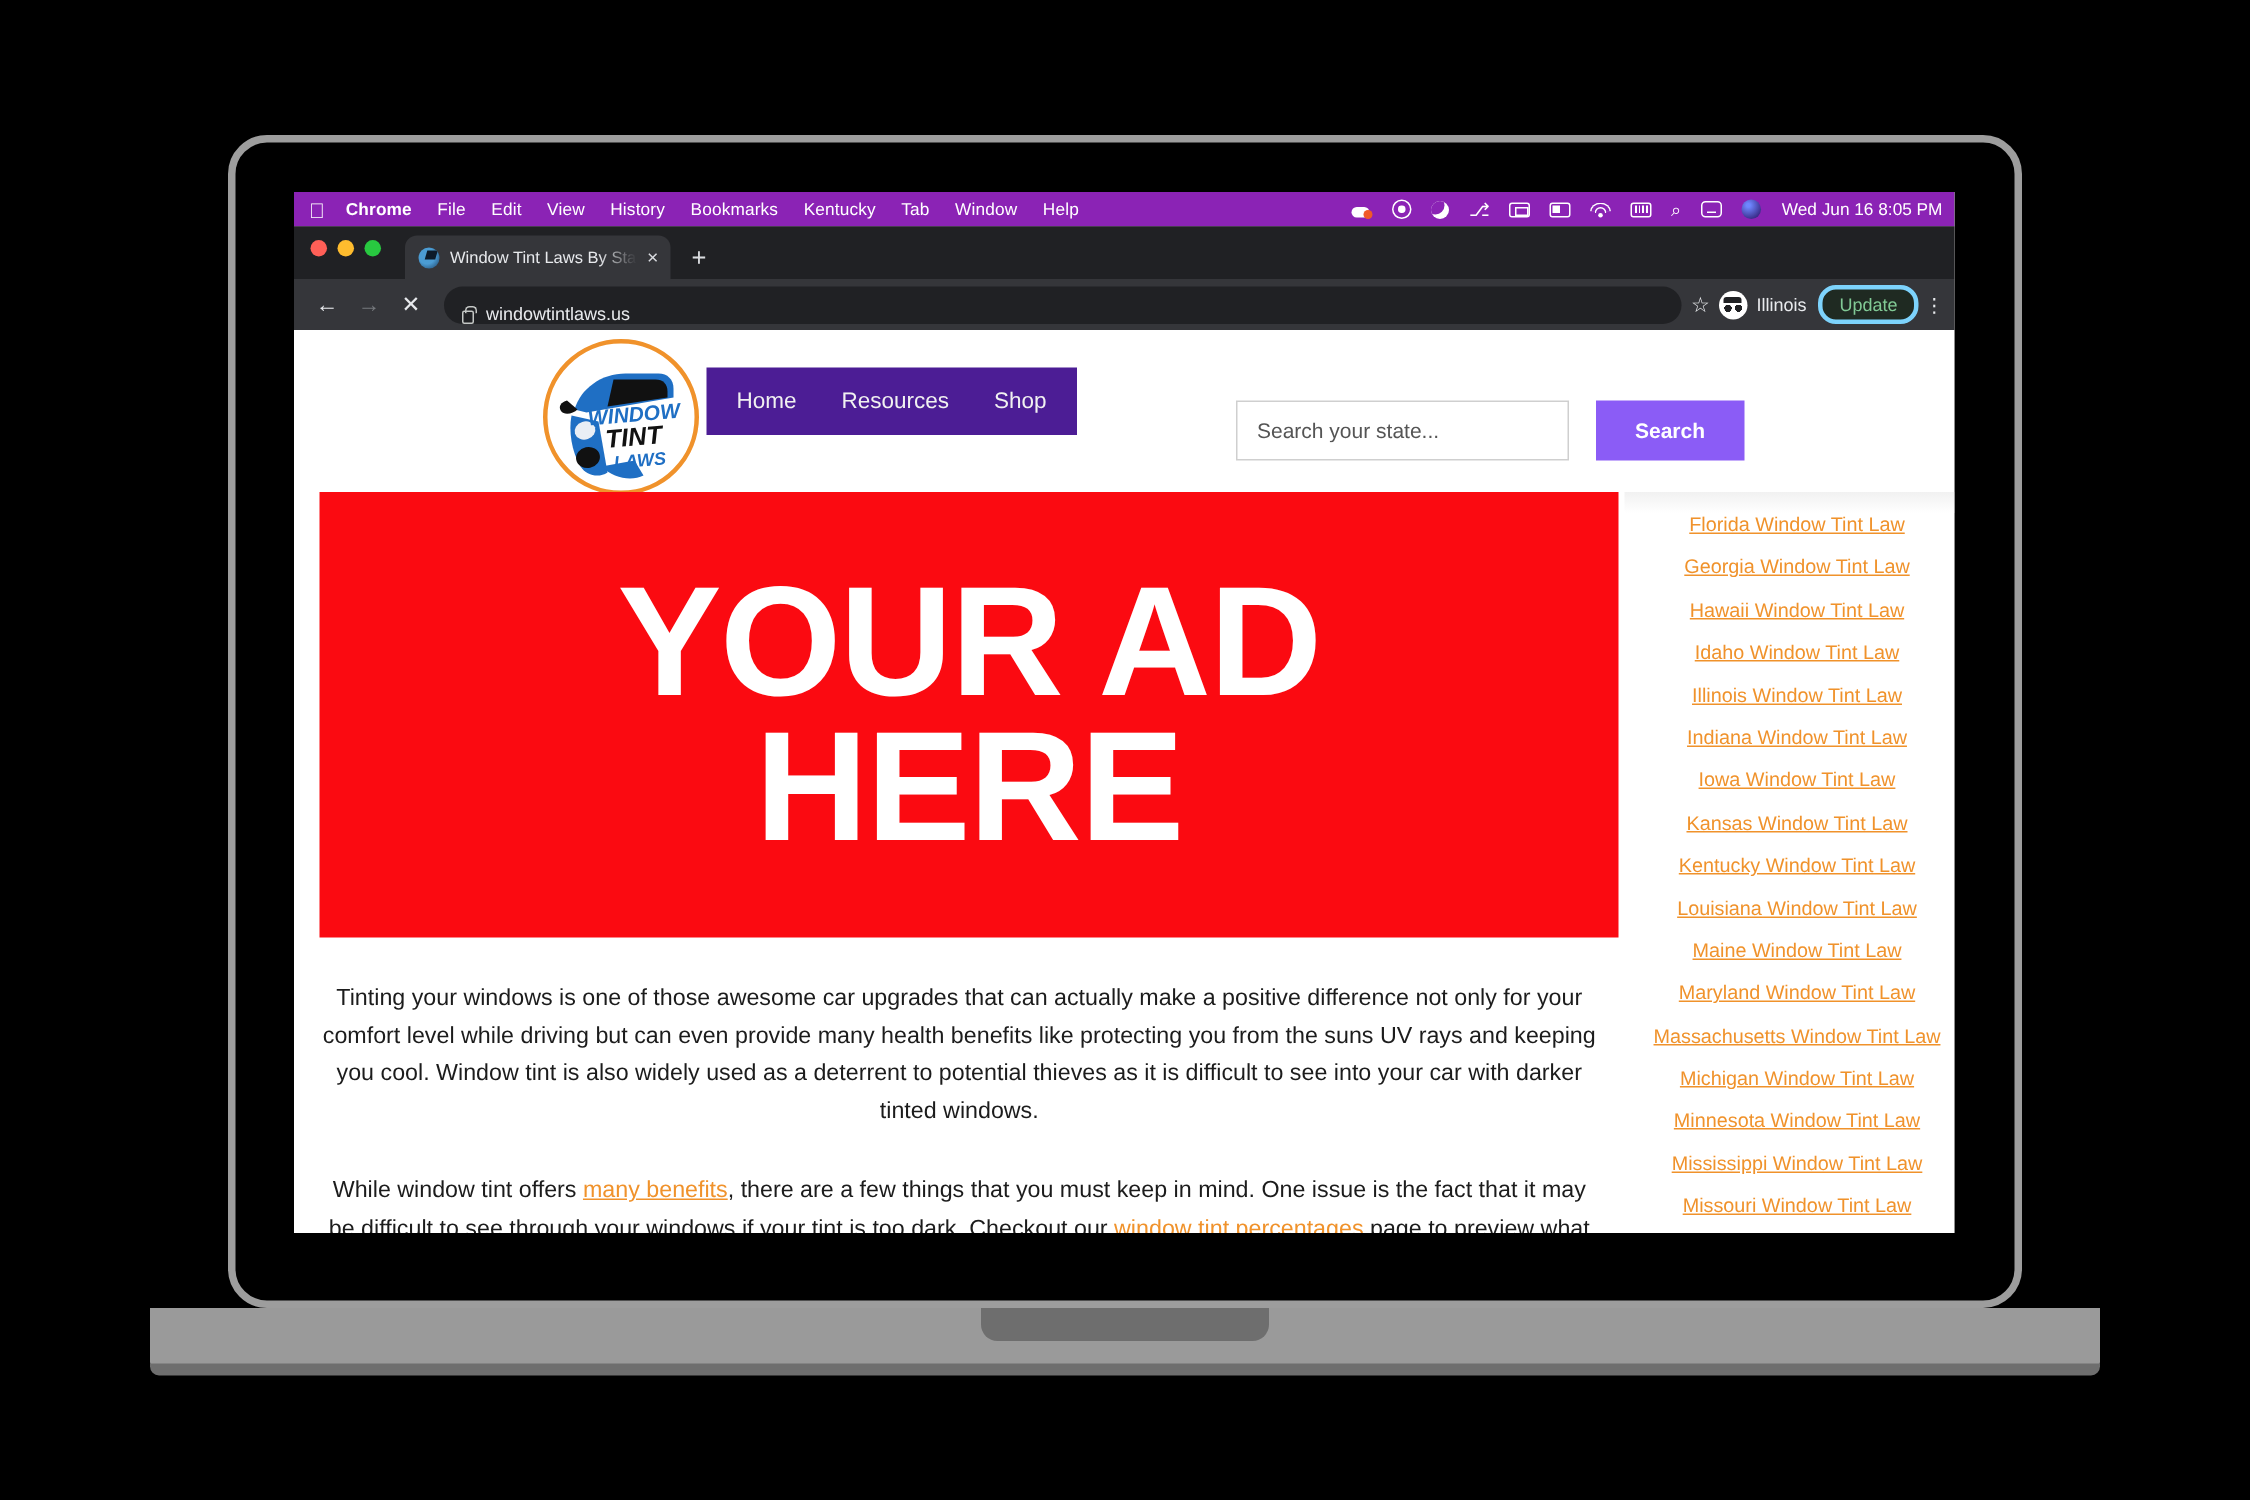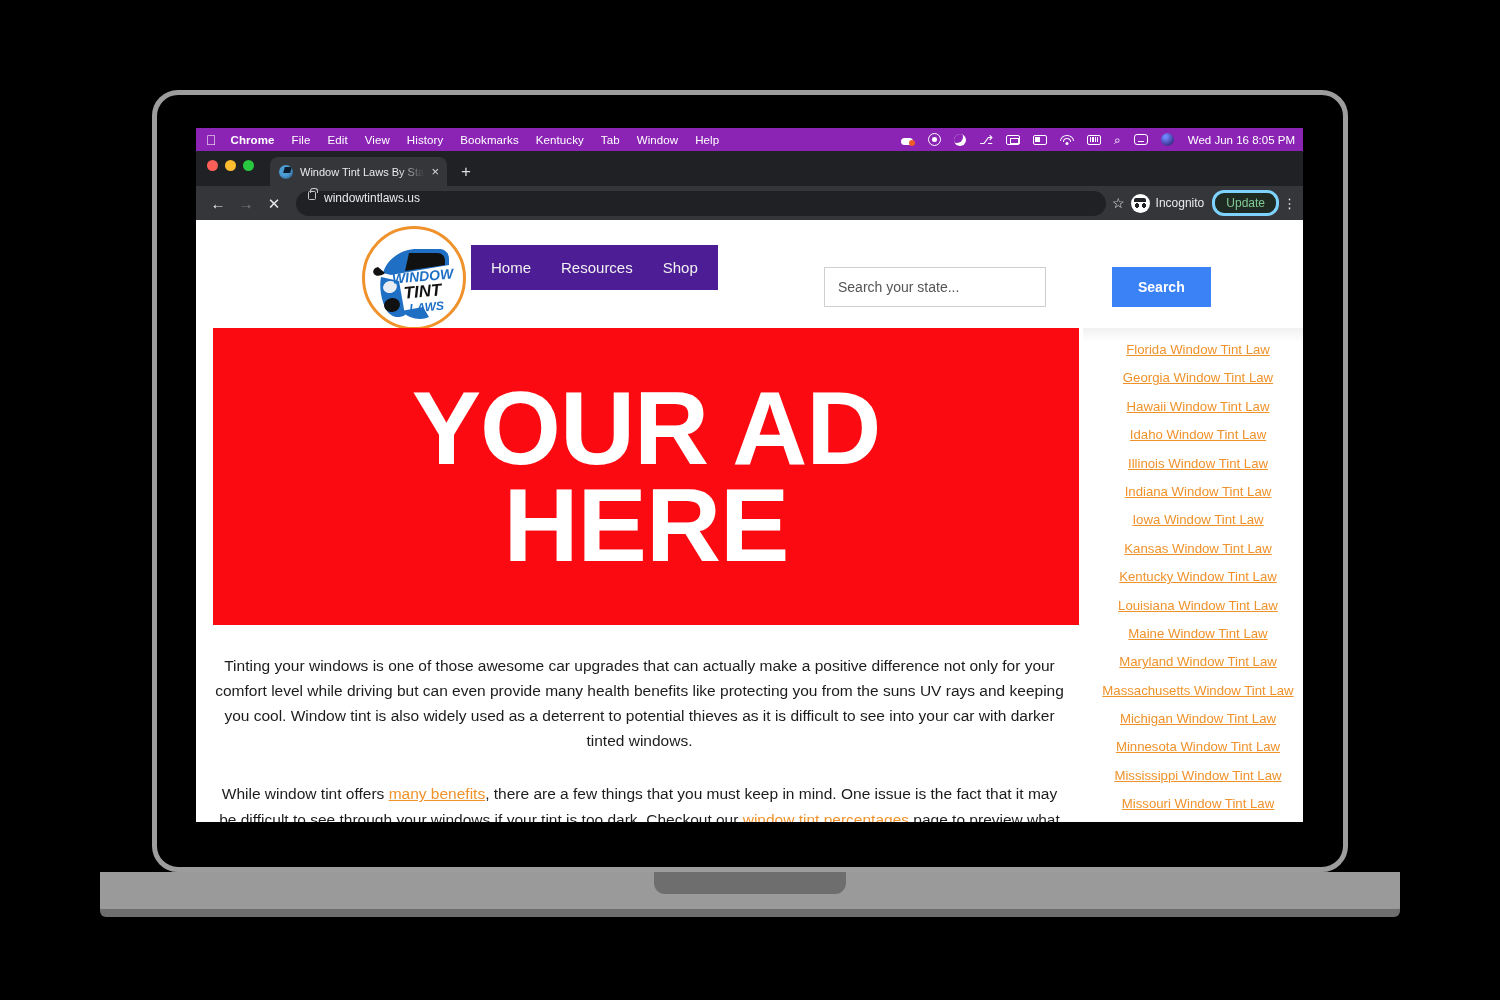--- a/index.html
+++ b/index.html
@@ -220,21 +220,21 @@
     width: 28px; height: 28px;
     display: flex; align-items: center; justify-content: center;
     color: #e8eaed; font-size: 15px; line-height: 1;
   }
   #toolbar .tb-btn.dim { color: #76797d; }
   #omnibox {
     flex: 1;
     height: 25px;
     background: #202124;
     border-radius: 13px;
-    display: flex; align-items: flex-start;
+    display: flex; align-items: flex-end;
     padding: 0 12px;
     margin: 0 6px 0 8px;
     color: #e8eaed;
     font-size: 12px;
   }
   #lock-icon {
     width: 8px; height: 9px;
     border: 1.3px solid #c4c7c5;
     border-radius: 1.5px;
     position: relative;
@@ -322,28 +322,27 @@
     border: 1px solid #cfcfcf;
     background: #fff;
     padding: 0 13px;
     font-size: 14px;
     color: #555;
     font-family: "Liberation Sans", sans-serif;
   }
   #search-input::placeholder { color: #555; }
   #search-button {
     height: 40px;
-    background: #3b82f6;
+    background: #8b5cf6;
     color: #fff;
     border: none;
     font-size: 14px;
     font-weight: bold;
     padding: 0 26px;
     font-family: "Liberation Sans", sans-serif;
-    margin-left: 48px;
   }
 
   #content-area {
     position: relative;
     display: flex;
     align-items: flex-start;
   }
   #main-column { width: 887px; padding: 0 17px; }
   #ad-banner {
     width: 866px; height: 297px;
@@ -473,21 +472,21 @@
         <div class="tb-btn">←</div>
         <div class="tb-btn dim">→</div>
         <div class="tb-btn">✕</div>
         <div id="omnibox">
           <span id="lock-icon"></span>
           <span>windowtintlaws.us</span>
         </div>
         <div id="star-icon">☆</div>
         <div id="incognito-chip">
           <span id="incognito-avatar"></span>
-          <span>Incognito</span>
+          <span>Illinois</span>
         </div>
         <div id="update-button">Update</div>
         <div id="chrome-menu">⋮</div>
       </div>
 
       <div id="page">
 
         <div id="site-header">
 
           <div id="site-logo">

